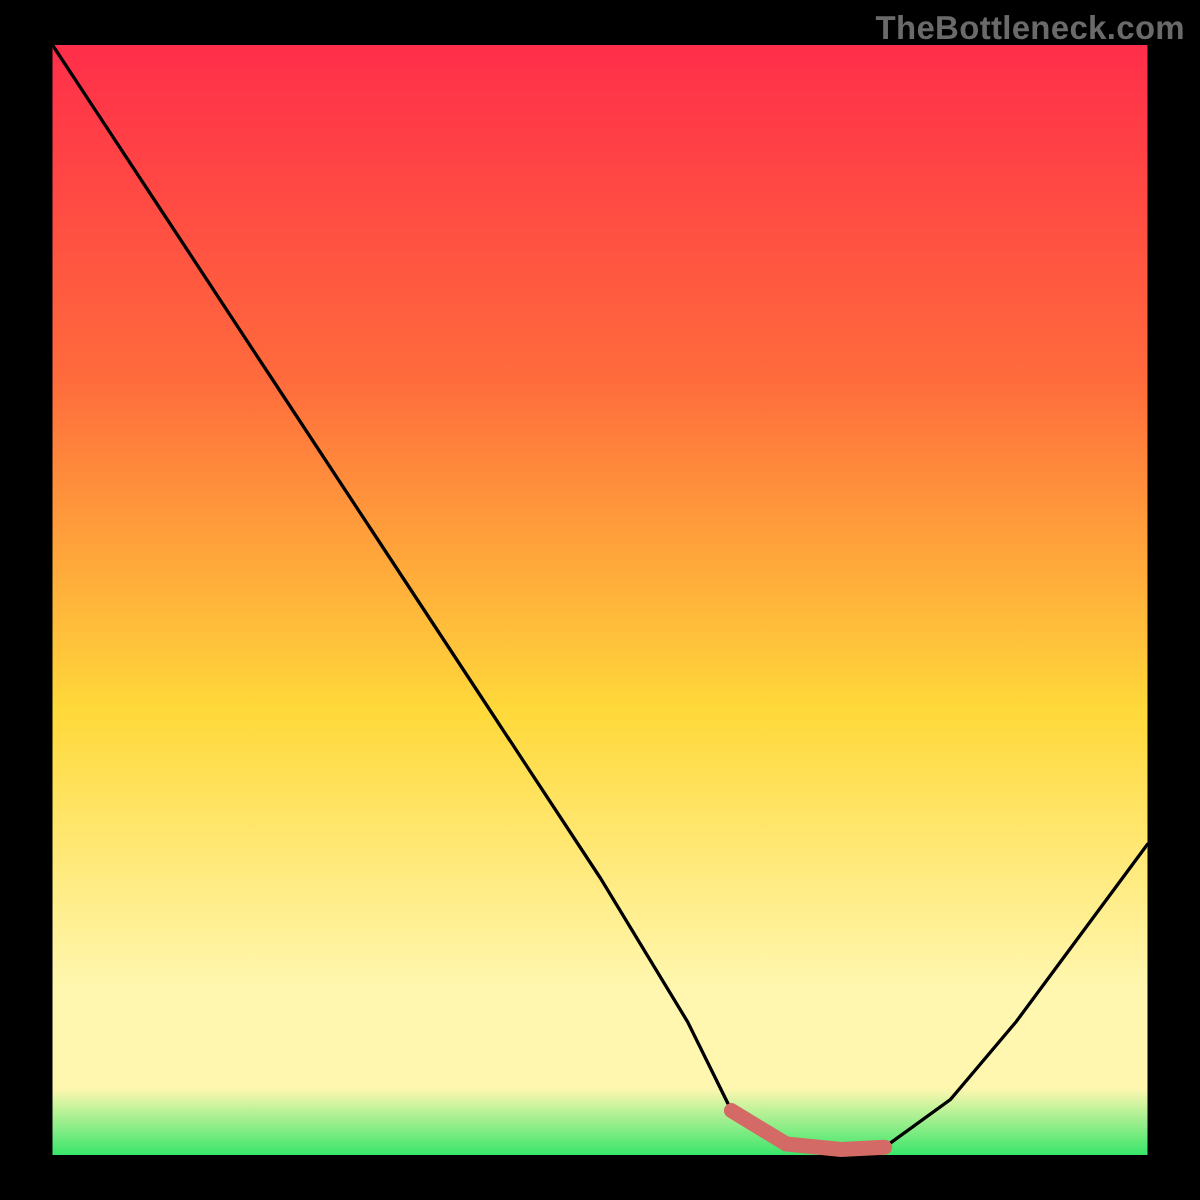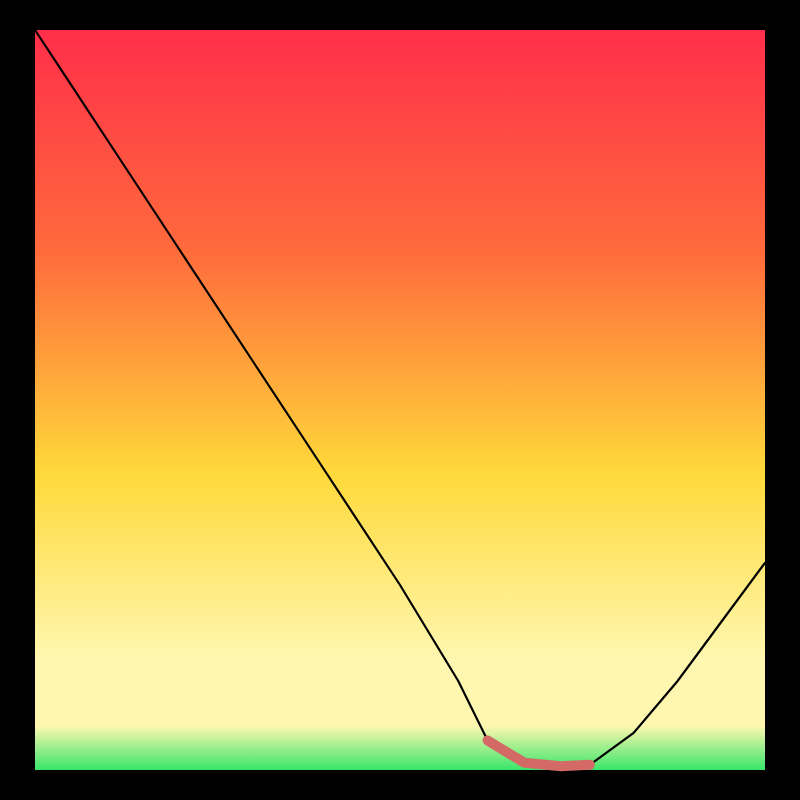--- a/index.html
+++ b/index.html
@@ -30,20 +30,21 @@
   svg {
     position: absolute;
     left: 0;
     top: 0;
   }
 </style>
 </head>
 <body>
 <div class="frame">
 
+<div class="watermark">TheBottleneck.com</div>
 
 <svg id="chart-svg" width="800" height="800">
   <defs>
     <linearGradient id="heat" x1="0" y1="0" x2="0" y2="1">
       <stop id="g0" offset="0%" stop-color="#ff2e4a"></stop>
       <stop id="g1" offset="30%" stop-color="#ff6b3c"></stop>
       <stop id="g2" offset="60%" stop-color="#ffd93a"></stop>
       <stop id="g3" offset="85%" stop-color="#fff7b0"></stop>
       <stop id="g4" offset="94%" stop-color="#fff7b0"></stop>
       <stop id="g5" offset="100%" stop-color="#39e66a"></stop>

